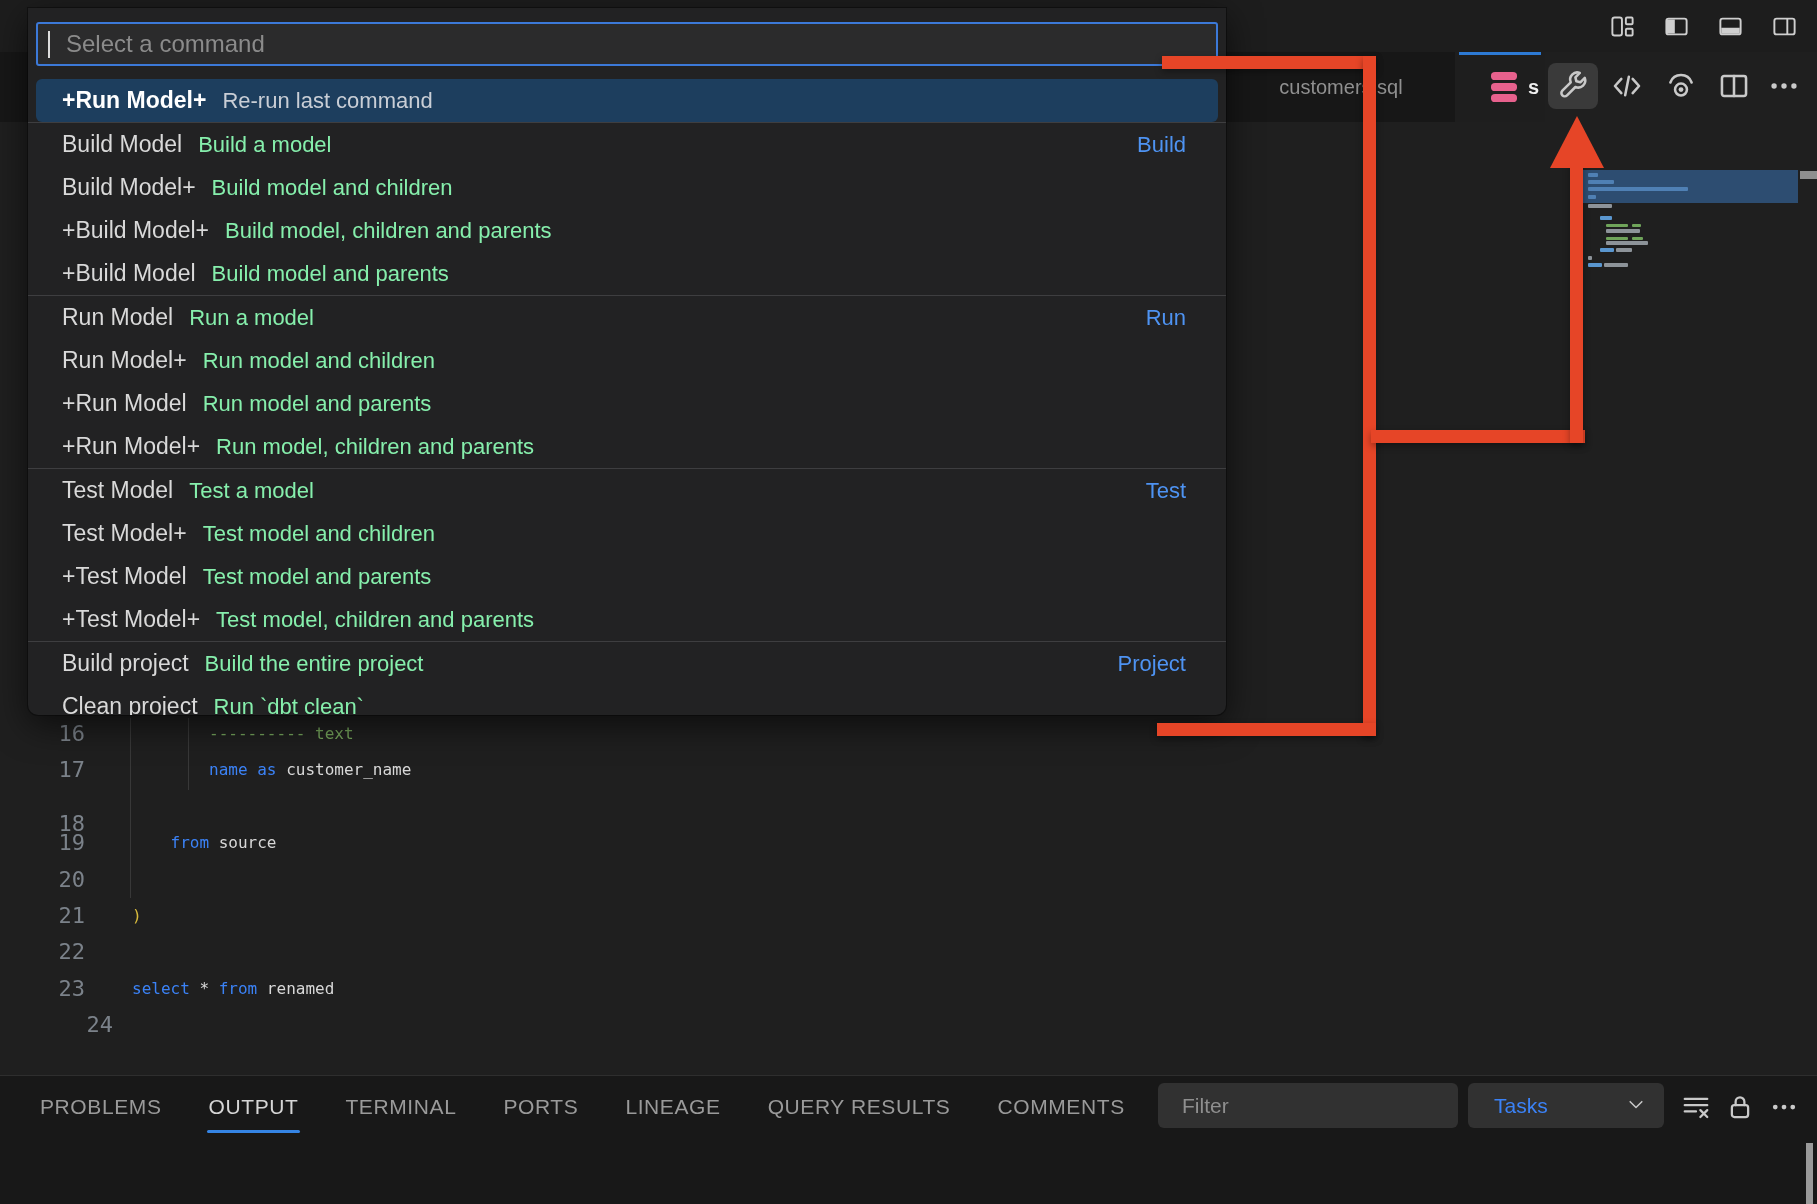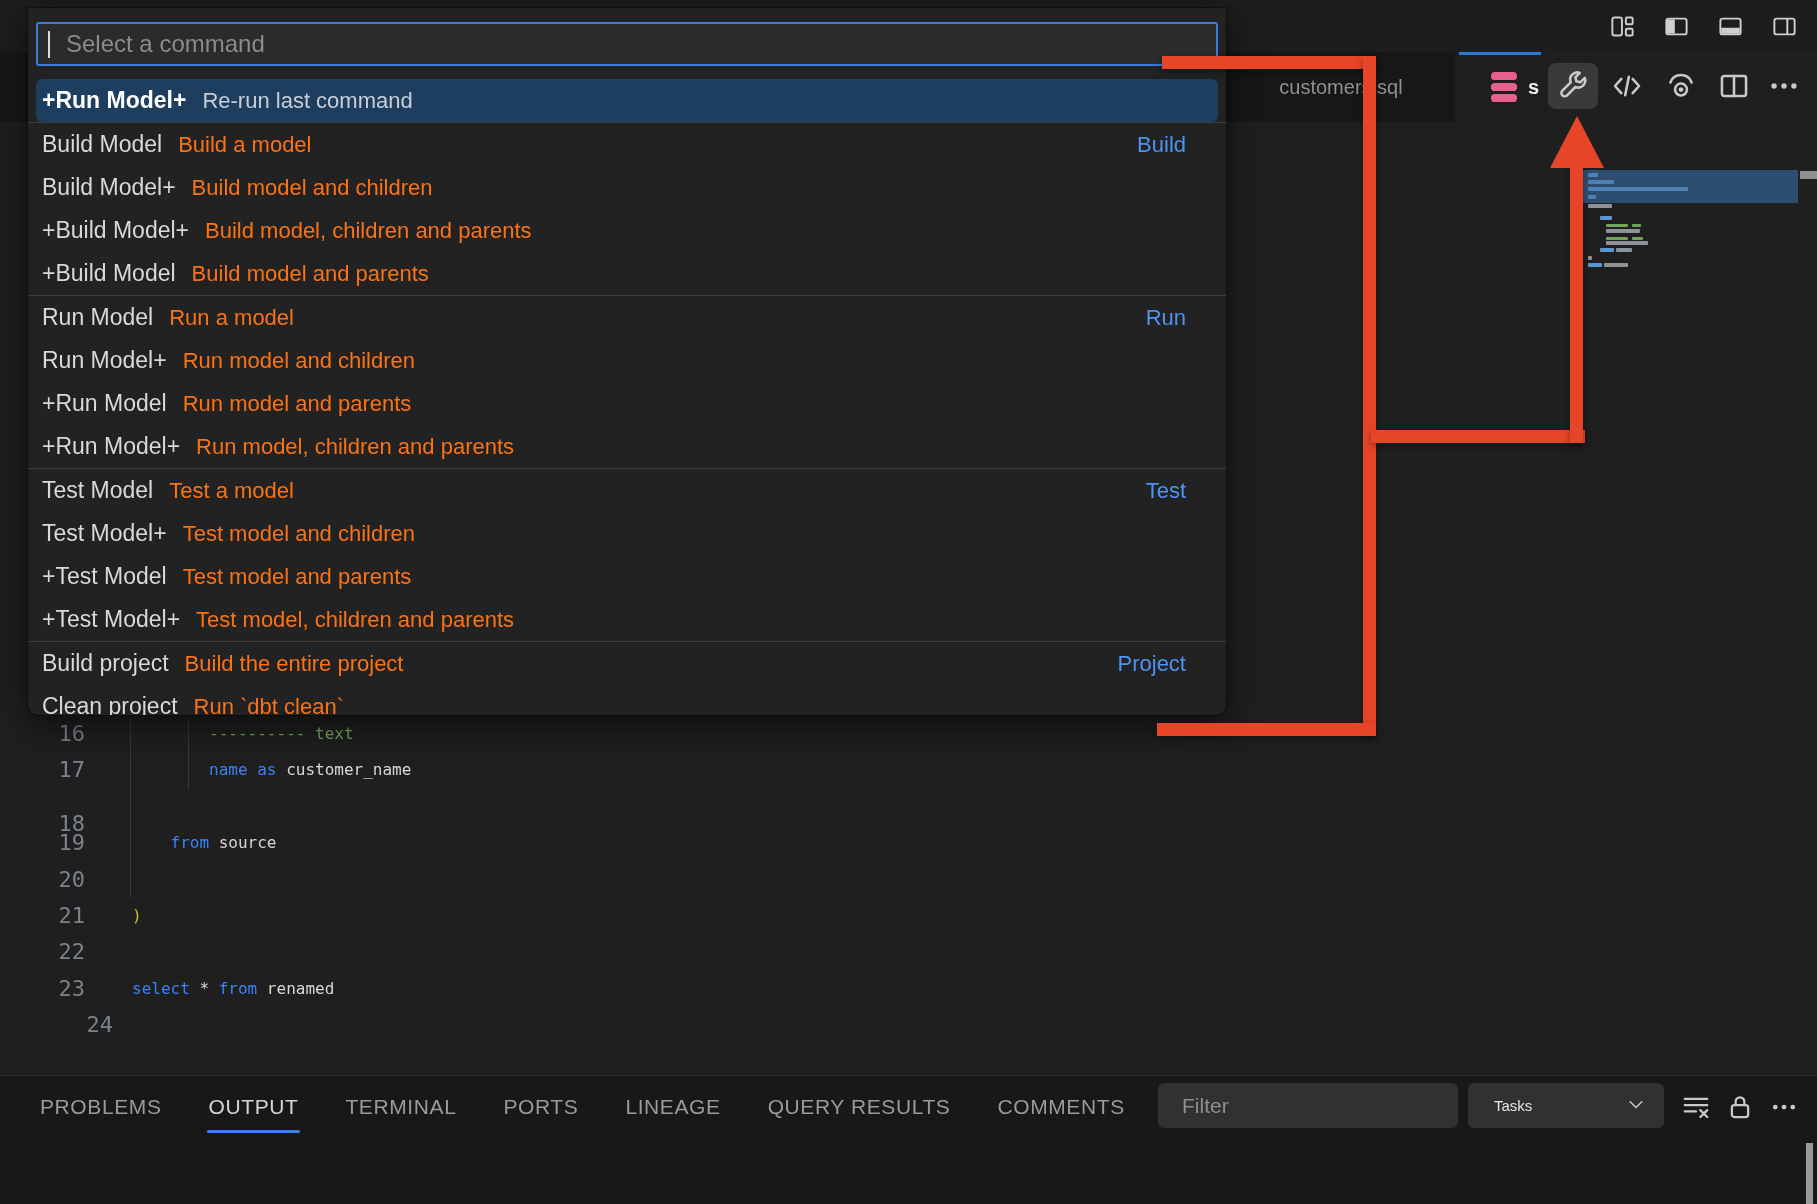--- a/index.html
+++ b/index.html
@@ -50,38 +50,38 @@
   .panel { position:absolute; left:0; top:1075px; width:1817px; height:129px; background:#181818; border-top:1px solid #2e2e2e; }
   .panel-tabs { position:absolute; left:40px; top:8px; height:52px; display:flex; gap:47px; align-items:center; }
   .panel-tab { position:relative; font-size:21px; letter-spacing:.6px; color:#9a9a9a; padding:10px 0 16px; cursor:pointer; white-space:nowrap; }
   .panel-tab.active { color:#d6d6d6; }
   .panel-tab.active::after { content:""; position:absolute; left:-2px; right:-2px; bottom:2px; height:3px; background:#3584e4; border-radius:2px; }
   .filter-input { position:absolute; left:1158px; top:7px; width:300px; height:45px; background:#313131; border:none; outline:none;
     border-radius:6px; color:#dcdcdc; font-size:21px; padding:0 16px 0 24px; font-family:"Liberation Sans","DejaVu Sans",sans-serif; }
   .filter-input::placeholder { color:#8f8f8f; }
   .tasks-select { position:absolute; left:1468px; top:7px; width:196px; height:45px; background:#313131; border-radius:6px;
     display:flex; align-items:center; cursor:pointer; }
-  .tasks-select .tlab { color:#e5e5e5; font-size:15px; margin-left:26px; }
+  .tasks-select .tlab { color:#3b82f6; font-size:21px; margin-left:26px; }
   .tasks-select svg { position:absolute; right:18px; top:14px; width:20px; height:16px; }
   .panel-icon { position:absolute; top:13px; width:36px; height:36px; display:flex; align-items:center; justify-content:center; cursor:pointer; }
   .panel-icon svg { width:30px; height:30px; }
   .panel-graybar { position:absolute; left:1806px; top:67px; width:7px; height:62px; background:#9a9a9a; }
   
   .palette { position:absolute; left:28px; top:8px; width:1198px; height:707px; background:#222223;
     border-radius:0 0 10px 10px; box-shadow:0 10px 34px rgba(0,0,0,.6), 0 0 0 1px rgba(0,0,0,.35); overflow:hidden; z-index:20; }
   .pal-input-wrap { position:relative; padding:14px 8px 0 8px; }
   .pal-input { width:100%; height:44px; background:#2b2b2c; border:2px solid #3c79d8; border-radius:3px;
     color:#e6e6e6; font-size:24px; padding:0 20px 0 28px; outline:none; font-family:"Liberation Sans","DejaVu Sans",sans-serif; }
   .pal-input::placeholder { color:#8b8b8b; }
   .fake-caret { position:absolute; left:20px; top:23px; width:2px; height:27px; background:#dddddd; }
   .pal-list { margin-top:13px; }
   .p-sep { height:1px; background:#3e3e40; }
-  .p-row { height:43px; display:flex; align-items:center; margin:0 8px; padding:0 32px 0 6px; border-radius:6px; cursor:pointer; }
+  .p-row { height:43px; display:flex; align-items:center; margin:0 8px; padding:0 32px 0 26px; border-radius:6px; cursor:pointer; }
   .p-label { color:#d9d9d9; font-size:23px; margin-right:16px; white-space:nowrap; }
-  .p-desc { color:#f97316; font-size:22px; white-space:nowrap; }
+  .p-desc { color:#86efac; font-size:22px; white-space:nowrap; }
   .p-cat { margin-left:auto; color:#4e93f2; font-size:22px; }
   .p-row.sel { background:#1d3e5e; }
   .p-row.sel .p-label { color:#ffffff; font-weight:700; }
   .p-row.sel .p-desc { color:#c9ced6; }
   
   .red { position:absolute; background:#e64527; z-index:50; box-shadow:0 3px 7px rgba(0,0,0,.35); }
   #red-top { left:1162px; top:56px; width:214px; height:13px; }
   #red-vert-long { left:1363px; top:56px; width:13px; height:680px; }
   #red-bottom { left:1157px; top:723px; width:219px; height:13px; }
   #red-branch-h { left:1371px; top:430px; width:214px; height:13px; }

